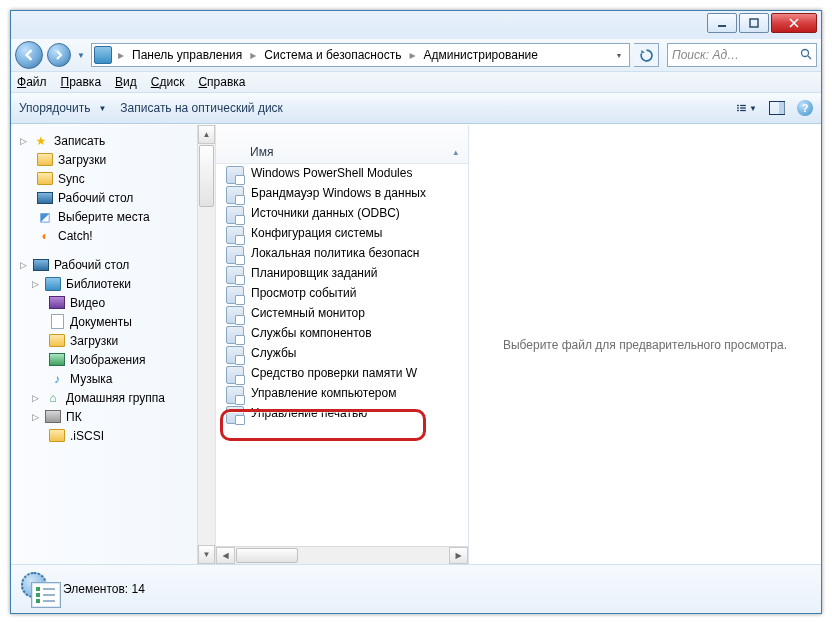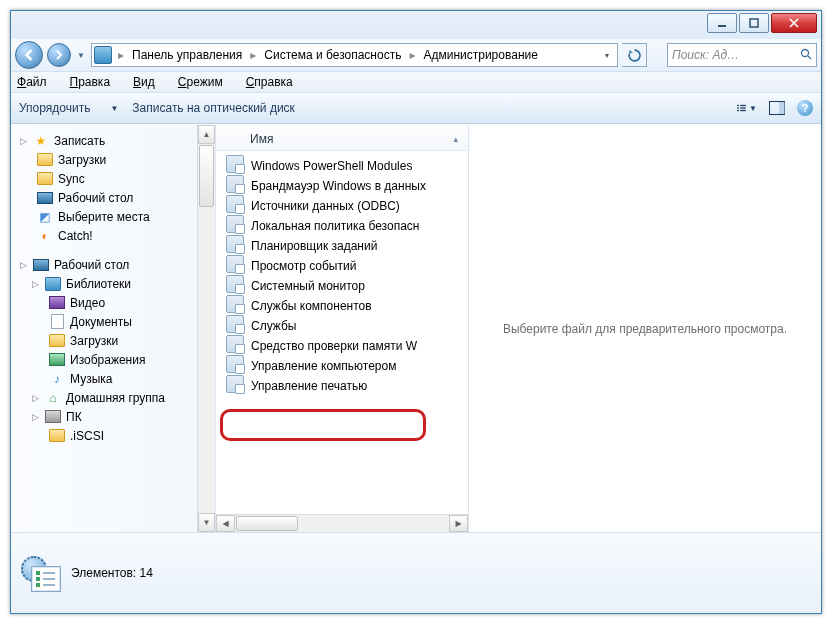--- a/index.html
+++ b/index.html
@@ -12,27 +12,27 @@
   .navbar{height:32px;display:flex;align-items:center;padding:0 4px;gap:4px;background:linear-gradient(#f6fafe,#e6f0fa)}
   .nav-back,.nav-fwd{width:26px;height:26px;border-radius:50%;background:radial-gradient(circle at 35% 30%,#bfe1ff,#6fa9d8 60%,#3a6f9b);border:1px solid #3a6f9b;display:flex;align-items:center;justify-content:center;color:#fff}
   .nav-fwd{width:22px;height:22px}
   .nav-dd{width:12px;height:20px;display:flex;align-items:center;justify-content:center;color:#3a6f9b}
   .address{flex:1;height:22px;border:1px solid #8da9c4;background:#fff;display:flex;align-items:center;padding:0 2px;gap:0}
   .crumb{display:flex;align-items:center;height:100%;padding:0 6px;white-space:nowrap;cursor:default}
   .crumb-sep{color:#8a8a8a;padding:0 2px}
   .addr-icon{width:16px;height:16px;margin-right:4px;background:linear-gradient(#8ec7e8,#3a90c9);border:1px solid #2d6fa0;border-radius:2px}
   .addr-dd{margin-left:auto;width:16px;color:#555;display:flex;align-items:center;justify-content:center}
   .refresh{width:24px;height:22px;border:1px solid #8da9c4;border-left:none;background:#eef5fc;display:flex;align-items:center;justify-content:center;color:#2d6fa0}
-  .search{width:140px;height:22px;border:1px solid #8da9c4;background:#fff;margin-left:16px;display:flex;align-items:center;padding:0 4px;color:#888;font-style:italic}
+  .search{width:140px;height:22px;border:1px solid #8da9c4;background:#fff;margin-left:4px;display:flex;align-items:center;padding:0 4px;color:#888;font-style:italic}
   .search .sicon{margin-left:auto;color:#3a6f9b}
-  .menubar{height:20px;background:linear-gradient(#f4f8fc,#e8f0f8);border-top:1px solid #cfe0ef;border-bottom:1px solid #cfe0ef;display:flex;align-items:center;padding:0 6px;gap:23px}
+  .menubar{height:20px;background:linear-gradient(#f4f8fc,#e8f0f8);border-top:1px solid #cfe0ef;border-bottom:1px solid #cfe0ef;display:flex;align-items:center;padding:0 6px;gap:14px}
   .menubar span{cursor:default}
   .menubar span u{text-decoration:underline}
   .toolbar{height:30px;background:linear-gradient(#f9fcff,#e6f0fa 50%,#dae9f7);border-bottom:1px solid #b6cde2;display:flex;align-items:center;padding:0 8px;gap:14px;color:#1e395b}
-  .toolbar .tbtn{display:flex;align-items:center;gap:20px;cursor:default}
+  .toolbar .tbtn{display:flex;align-items:center;gap:8px;cursor:default}
   .toolbar .right{margin-left:auto;display:flex;align-items:center;gap:10px}
   .toolbar .icon-btn{width:20px;height:20px;display:flex;align-items:center;justify-content:center;color:#1e395b}
   .help-icon{width:16px;height:16px;border-radius:50%;background:radial-gradient(circle at 35% 30%,#bfe1ff,#3a90c9);color:#fff;font-weight:bold;font-size:11px;display:flex;align-items:center;justify-content:center}
   .body{flex:1;display:flex;background:#fff;overflow:hidden;border-top:1px solid #fff}
   .sidebar{width:200px;border-right:1px solid #d9e5f1;padding:6px 2px;overflow:hidden;position:relative;background:linear-gradient(90deg,#fafcff 0,#f2f7fc)}
   .side-scroll{position:absolute;right:0;top:0;bottom:0;width:17px;background:#f0f0f0;border-left:1px solid #dcdcdc;display:flex;flex-direction:column}
   .side-scroll .sbtn{height:17px;background:linear-gradient(#fefefe,#e6e6e6);border:1px solid #c9c9c9;font-size:8px;display:flex;align-items:center;justify-content:center;color:#606060}
   .side-scroll .thumb{margin:1px;flex:0 0 60px;background:linear-gradient(#fefefe,#e3e3e3);border:1px solid #c0c0c0;border-radius:2px}
   .side-scroll .track{flex:1}
   .tree{padding-right:18px}
@@ -46,33 +46,33 @@
   .ico-catch{color:#f57f17}
   .ico-lib{background:linear-gradient(#8ec7e8,#3a90c9);width:14px;height:12px;border:1px solid #2d6fa0;border-radius:1px}
   .ico-doc{background:#fff;border:1px solid #9aa7b5;width:11px;height:13px}
   .ico-vid{background:linear-gradient(#b988d9,#6d3fa0);width:14px;height:11px;border:1px solid #4d2a73}
   .ico-img{background:linear-gradient(#a8e8c0,#3fa060);width:14px;height:11px;border:1px solid #2a734d}
   .ico-mus{color:#2d8fd9}
   .ico-grp{color:#3fa060}
   .ico-pc{background:linear-gradient(#d7d7d7,#9a9a9a);width:14px;height:11px;border:1px solid #6a6a6a}
   .sep{height:10px}
   .main{width:252px;display:flex;flex-direction:column;border-right:1px solid #d9e5f1;position:relative}
-  .col-head{height:22px;border-bottom:1px solid #e3e9ef;display:flex;align-items:center;padding:3px 10px 0 34px;color:#2a3b4d;background:linear-gradient(#fdfdfe,#f4f7fa)}
+  .col-head{height:22px;border-bottom:1px solid #e3e9ef;display:flex;align-items:center;padding:16px 10px 0 34px;color:#2a3b4d;background:linear-gradient(#fdfdfe,#f4f7fa)}
   .col-head .sort{margin-left:auto;color:#6d8aa8;font-size:9px}
   .filelist{flex:1;overflow:hidden;padding:2px 0}
-  .fitem{display:flex;align-items:flex-end;height:20px;padding:0 6px 0 10px;gap:7px;white-space:nowrap;cursor:default}
+  .fitem{display:flex;align-items:flex-start;height:20px;padding:0 6px 0 10px;gap:7px;white-space:nowrap;cursor:default}
   .fitem .ficon{width:16px;height:16px;flex:0 0 16px;background:linear-gradient(#e5eef7,#c9dbec);border:1px solid #8aa8c5;border-radius:2px;position:relative;display:flex;align-items:center;justify-content:center;font-size:9px;color:#2d6fa0}
   .fitem .ficon::after{content:"";position:absolute;right:-2px;bottom:-2px;width:8px;height:8px;background:#fff;border:1px solid #8aa8c5;border-radius:1px}
   .highlight-ring{position:absolute;border:3px solid #cc1f1f;border-radius:10px;pointer-events:none;box-shadow:0 0 0 1px rgba(255,255,255,.6) inset}
   .hscroll{height:17px;background:#f0f0f0;border-top:1px solid #dcdcdc;display:flex}
   .hscroll .sbtn{width:17px;background:linear-gradient(#fefefe,#e6e6e6);border:1px solid #c9c9c9;font-size:8px;display:flex;align-items:center;justify-content:center;color:#606060}
   .hscroll .thumb{width:60px;margin:1px;background:linear-gradient(#fefefe,#e3e3e3);border:1px solid #c0c0c0;border-radius:2px}
   .hscroll .track{flex:1}
   .preview{flex:1;display:flex;align-items:center;justify-content:center;color:#6d6d6d;background:#fff;padding:0 20px;text-align:center}
-  .status{height:48px;background:linear-gradient(#f6fafe,#e8f1fa);border-top:1px solid #cfe0ef;display:flex;align-items:center;padding:16px 8px;gap:10px}
+  .status{height:48px;background:linear-gradient(#f6fafe,#e8f1fa);border-top:1px solid #cfe0ef;display:flex;align-items:center;padding:0 8px;gap:2px}
   .status .bigicon{width:42px;height:38px;position:relative}
   .status .bigicon .gear{position:absolute;left:2px;top:2px;width:22px;height:22px;border-radius:50%;background:radial-gradient(circle at 35% 30%,#cfe6fa,#6fa9d8);border:2px dotted #3a6f9b}
   .status .bigicon .list{position:absolute;right:0;bottom:0;width:28px;height:24px;background:#fff;border:1px solid #8aa8c5;box-shadow:0 0 0 1px #d7e7f7 inset}
   .status .bigicon .list::before{content:"";position:absolute;left:4px;top:4px;width:4px;height:4px;background:#3fa060;box-shadow:0 6px 0 #3fa060,0 12px 0 #3fa060}
   .status .bigicon .list::after{content:"";position:absolute;left:11px;top:5px;width:12px;height:2px;background:#9ab4cd;box-shadow:0 6px 0 #9ab4cd,0 12px 0 #9ab4cd}
   .view-icon svg{width:16px;height:12px}
   .tri{font-size:8px}
 </style>
 </head>
 <body>
@@ -137,21 +137,21 @@
               <circle cx="5" cy="5" r="3.5" fill="none" stroke="#3a6f9b" stroke-width="1.3"></circle>
               <path d="M8 8 L11 11" stroke="#3a6f9b" stroke-width="1.3"></path>
             </svg></span>
       </div>
     </div>
 
     <div class="menubar">
       <span><u>Ф</u><span>айл</span></span>
       <span><u>П</u><span>равка</span></span>
       <span><u>В</u><span>ид</span></span>
-      <span><u>С</u><span>режим</span></span>
+      <span><u>С</u><span>диск</span></span>
       <span><u>С</u><span>правка</span></span>
     </div>
 
     <div class="toolbar">
       <div class="tbtn">
           <span>Упорядочить</span> 
           <span class="tri">▼</span>
         </div>
       <div class="tbtn">Записать на оптический диск</div>
       <div class="right">
@@ -293,20 +293,24 @@
             <div class="fitem">
               <span class="ficon"></span>
               <span>Брандмауэр Windows в данных</span>
             </div>
             <div class="fitem">
               <span class="ficon"></span>
               <span>Источники данных (ODBC)</span>
             </div>
             <div class="fitem">
               <span class="ficon"></span>
+              <span>Конфигурация системы</span>
+            </div>
+            <div class="fitem">
+              <span class="ficon"></span>
               <span>Локальная политика безопасн</span>
             </div>
             <div class="fitem">
               <span class="ficon"></span>
               <span>Планировщик заданий</span>
             </div>
             <div class="fitem">
               <span class="ficon"></span>
               <span>Просмотр событий</span>
             </div>

